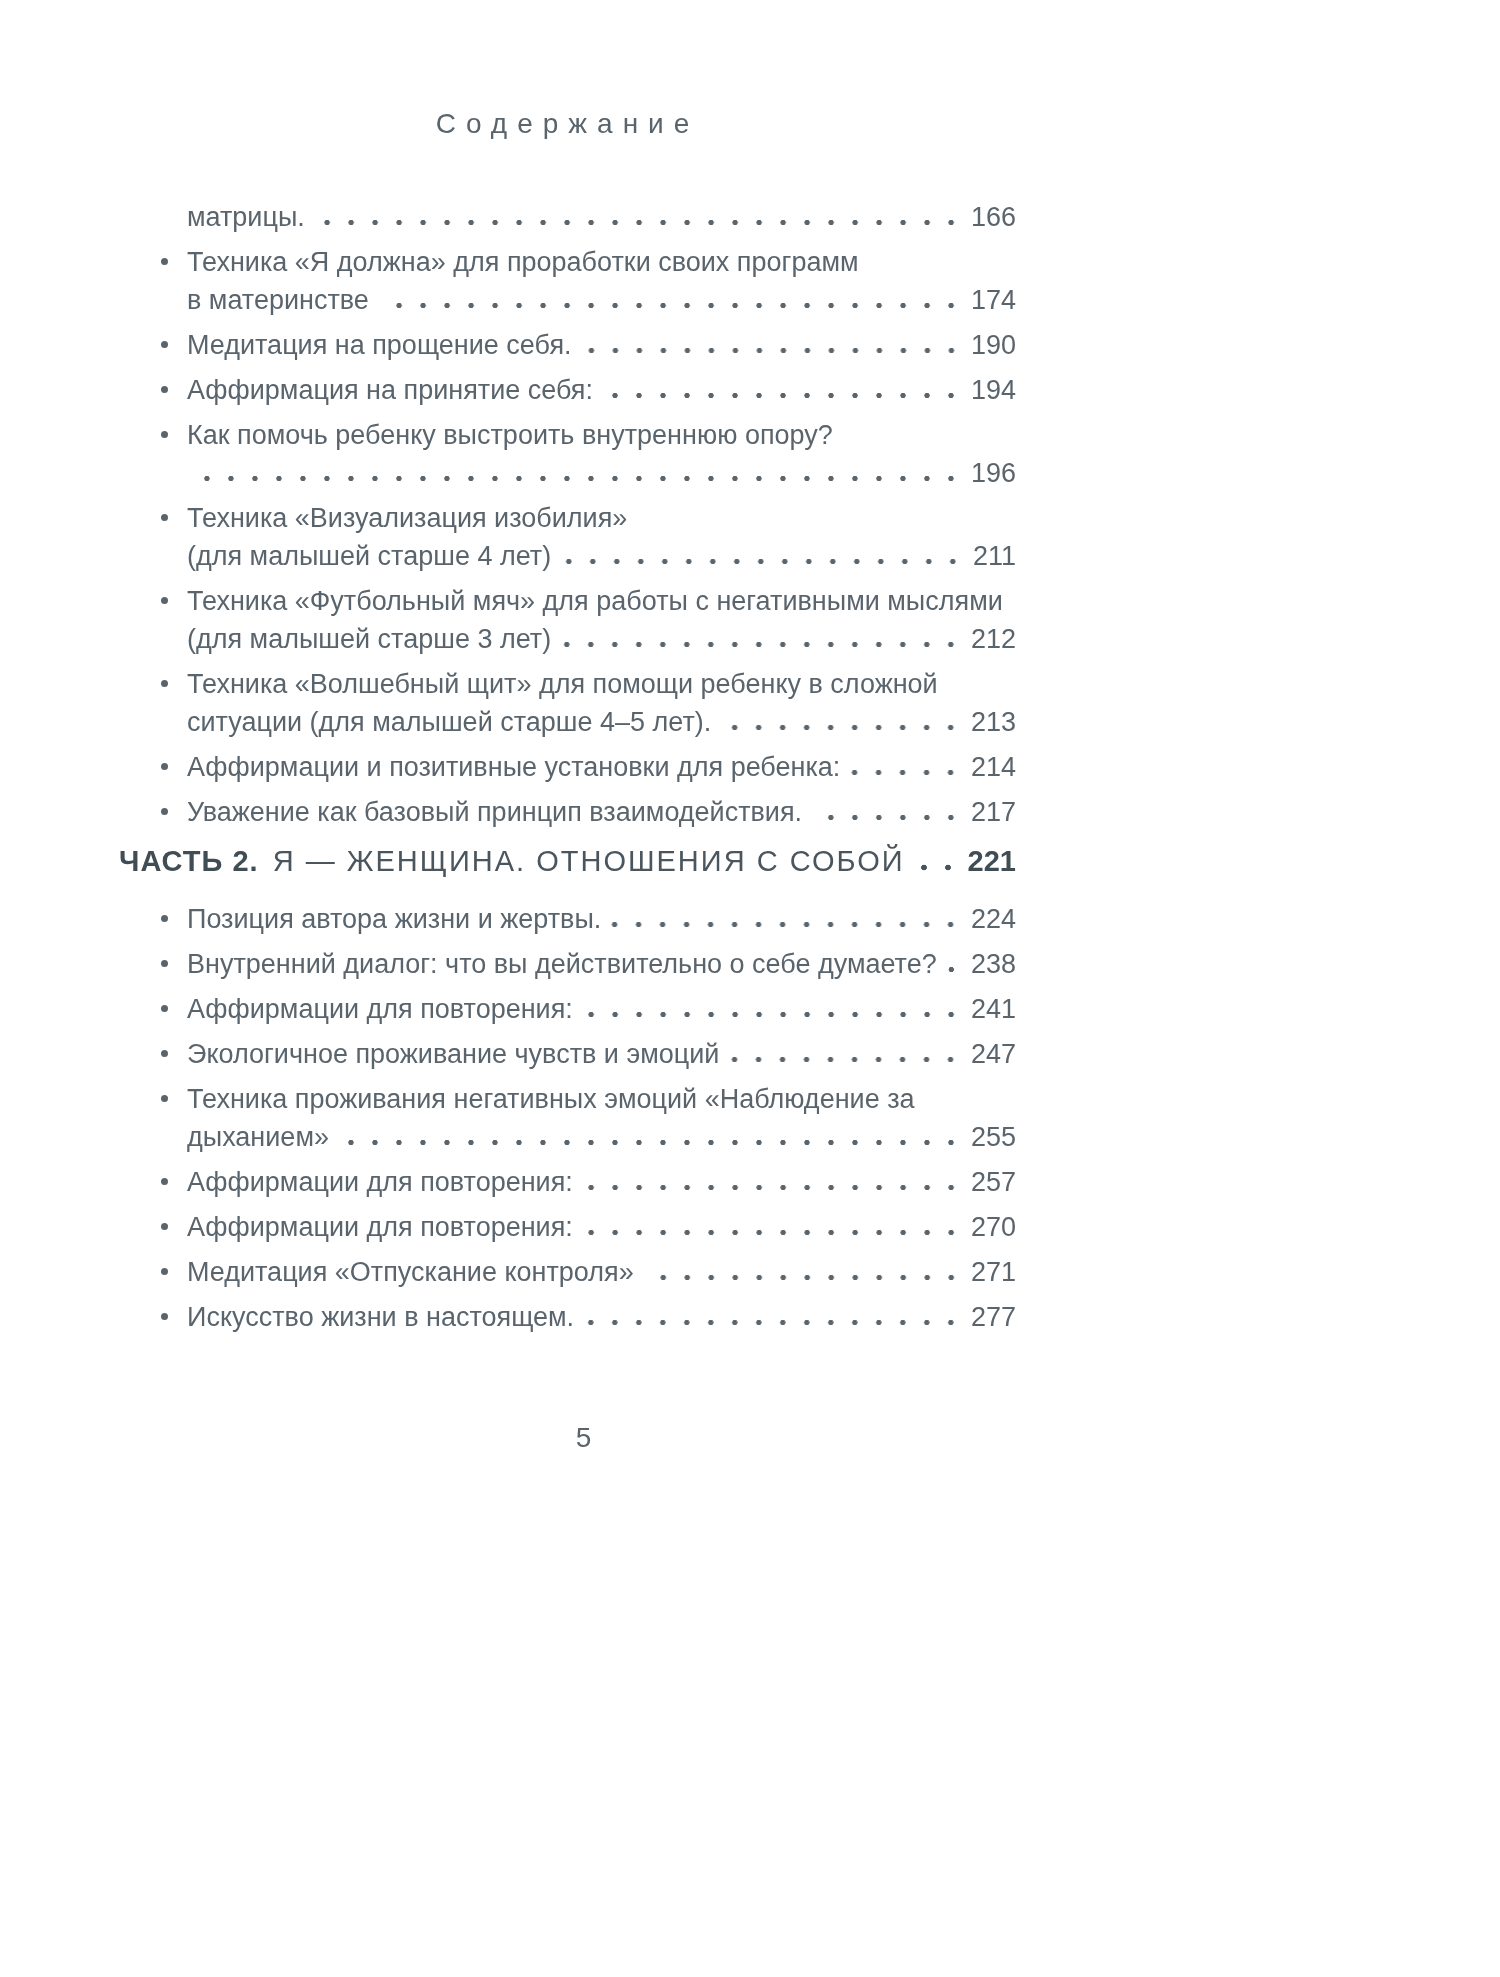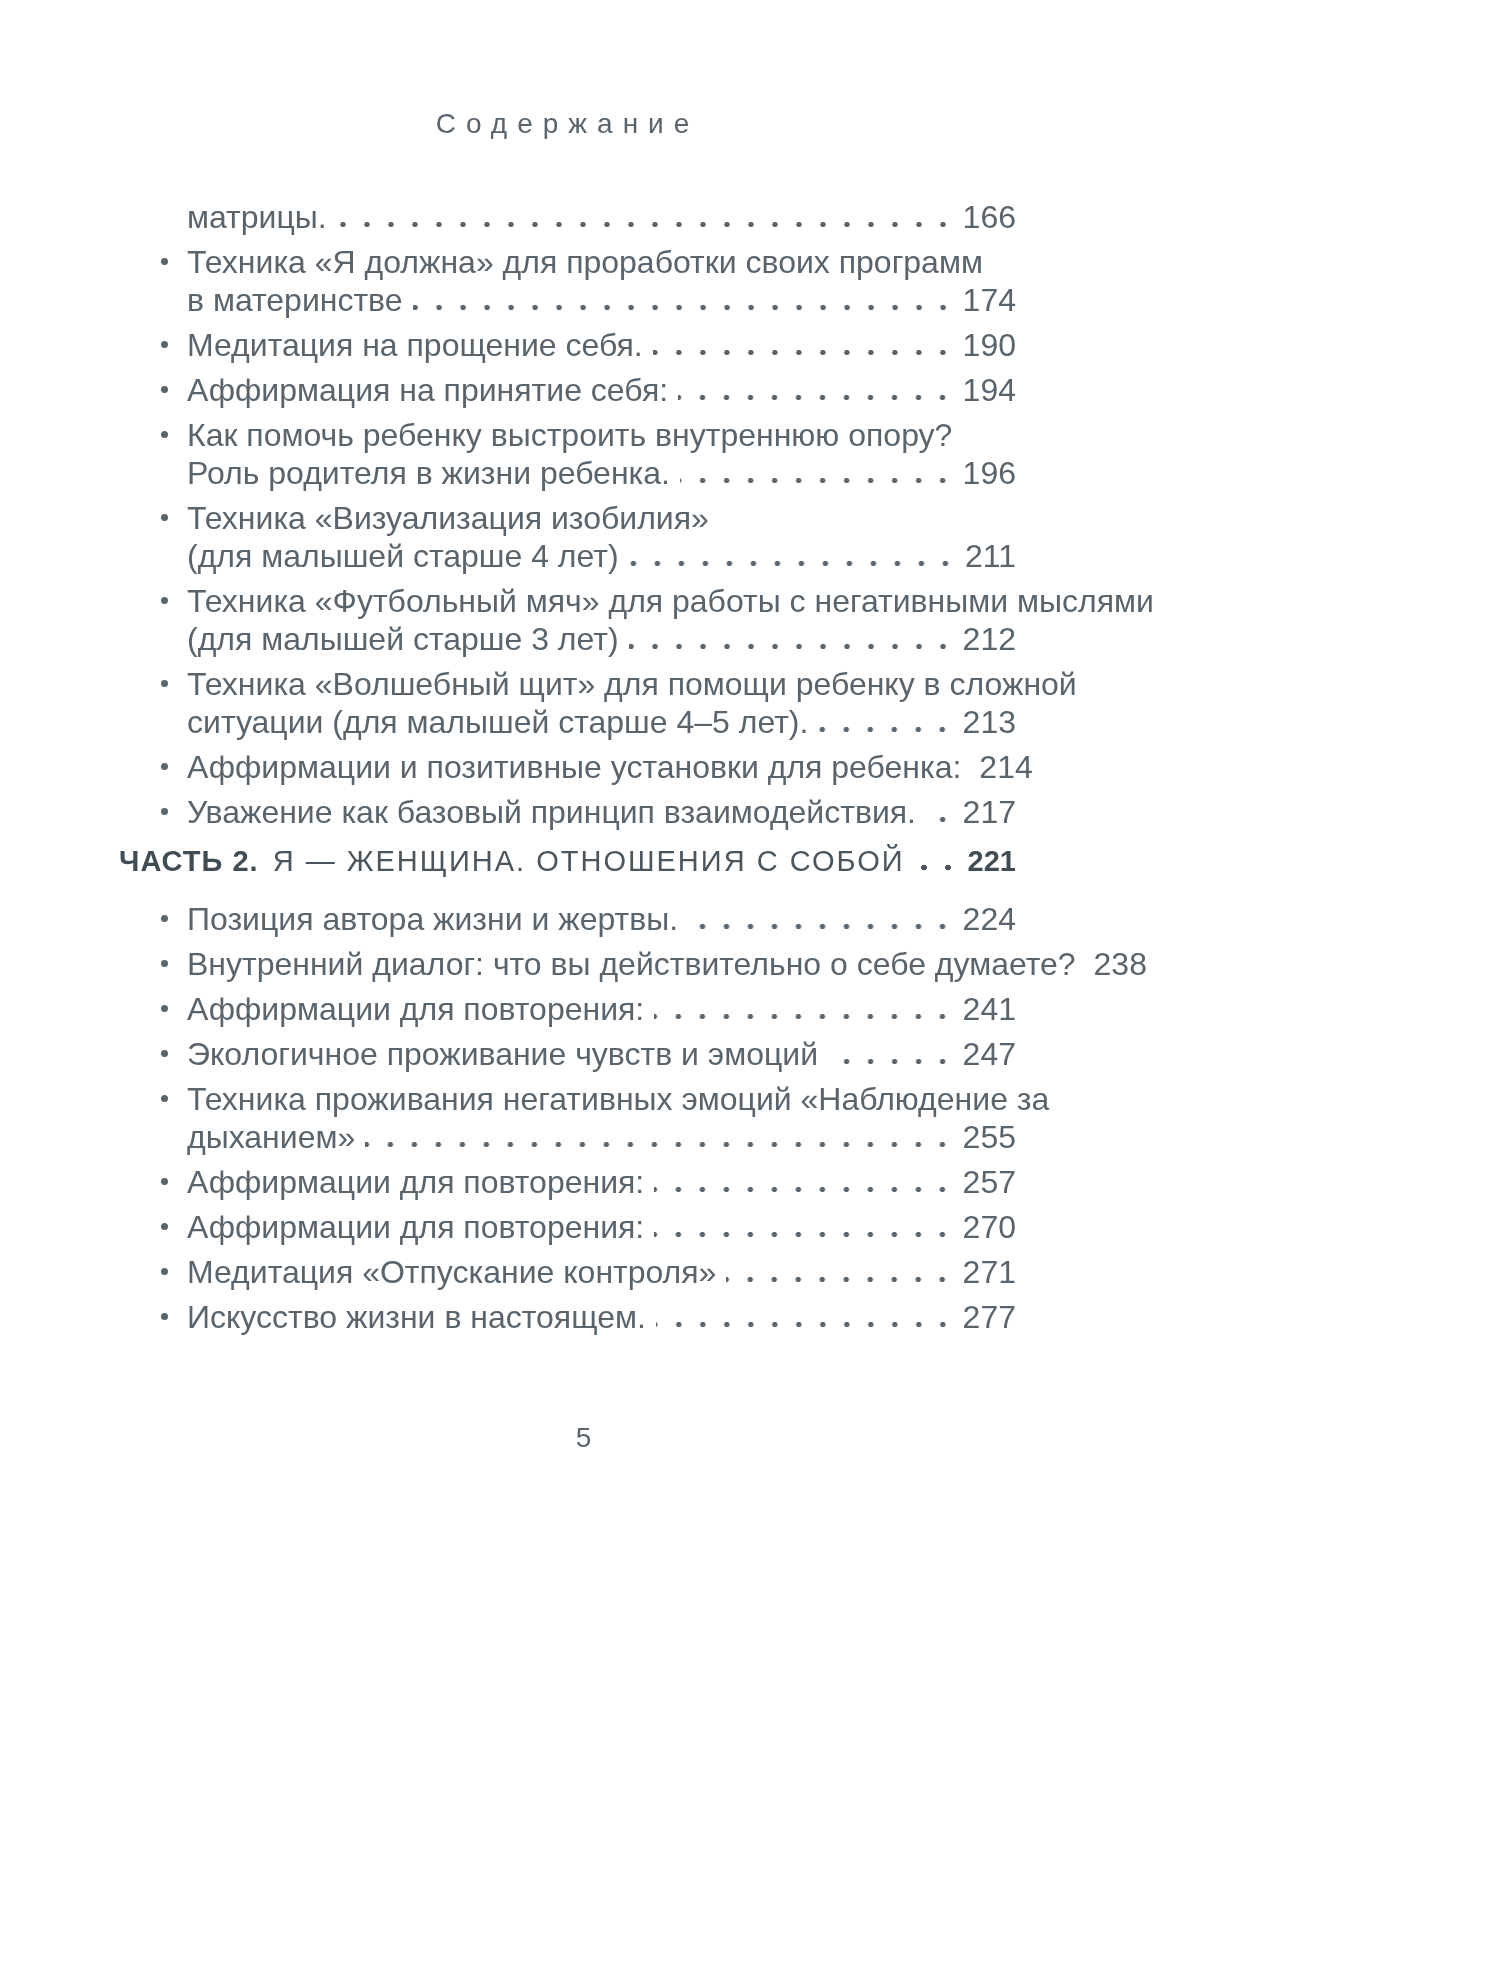--- a/index.html
+++ b/index.html
@@ -24,21 +24,21 @@
     margin-top: 108px;
     margin-bottom: 58px;
     text-align: center;
     font-size: 28px;
     font-weight: 400;
     letter-spacing: 10px;
     color: #5a646d;
   }
   .toc {
     list-style: none;
-    font-size: 32px;
+    font-size: 27px;
     font-weight: 300;
   }
   .entry { display: flex; margin-bottom: 7px; }
   .bullet-col {
     flex: 0 0 26px;
     margin-left: 42px;
     padding-top: 15px;
   }
   .bullet {
     display: block;
@@ -173,21 +173,20 @@
 
       <li class="entry">
         <span class="bullet-col">
             <span class="bullet"></span>
           </span>
         <span class="entry-body">
           <span class="line">
             <span class="text">Как помочь ребенку выстроить внутреннюю опору?</span>
           </span>
           <span class="line">
-            <span class="text">Роль родителя в жизни ребенка.</span>
             <span class="leader"></span>
             <span class="pagenum">196</span>
           </span>
         </span>
       </li>
 
       <li class="entry">
         <span class="bullet-col">
             <span class="bullet"></span>
           </span>

